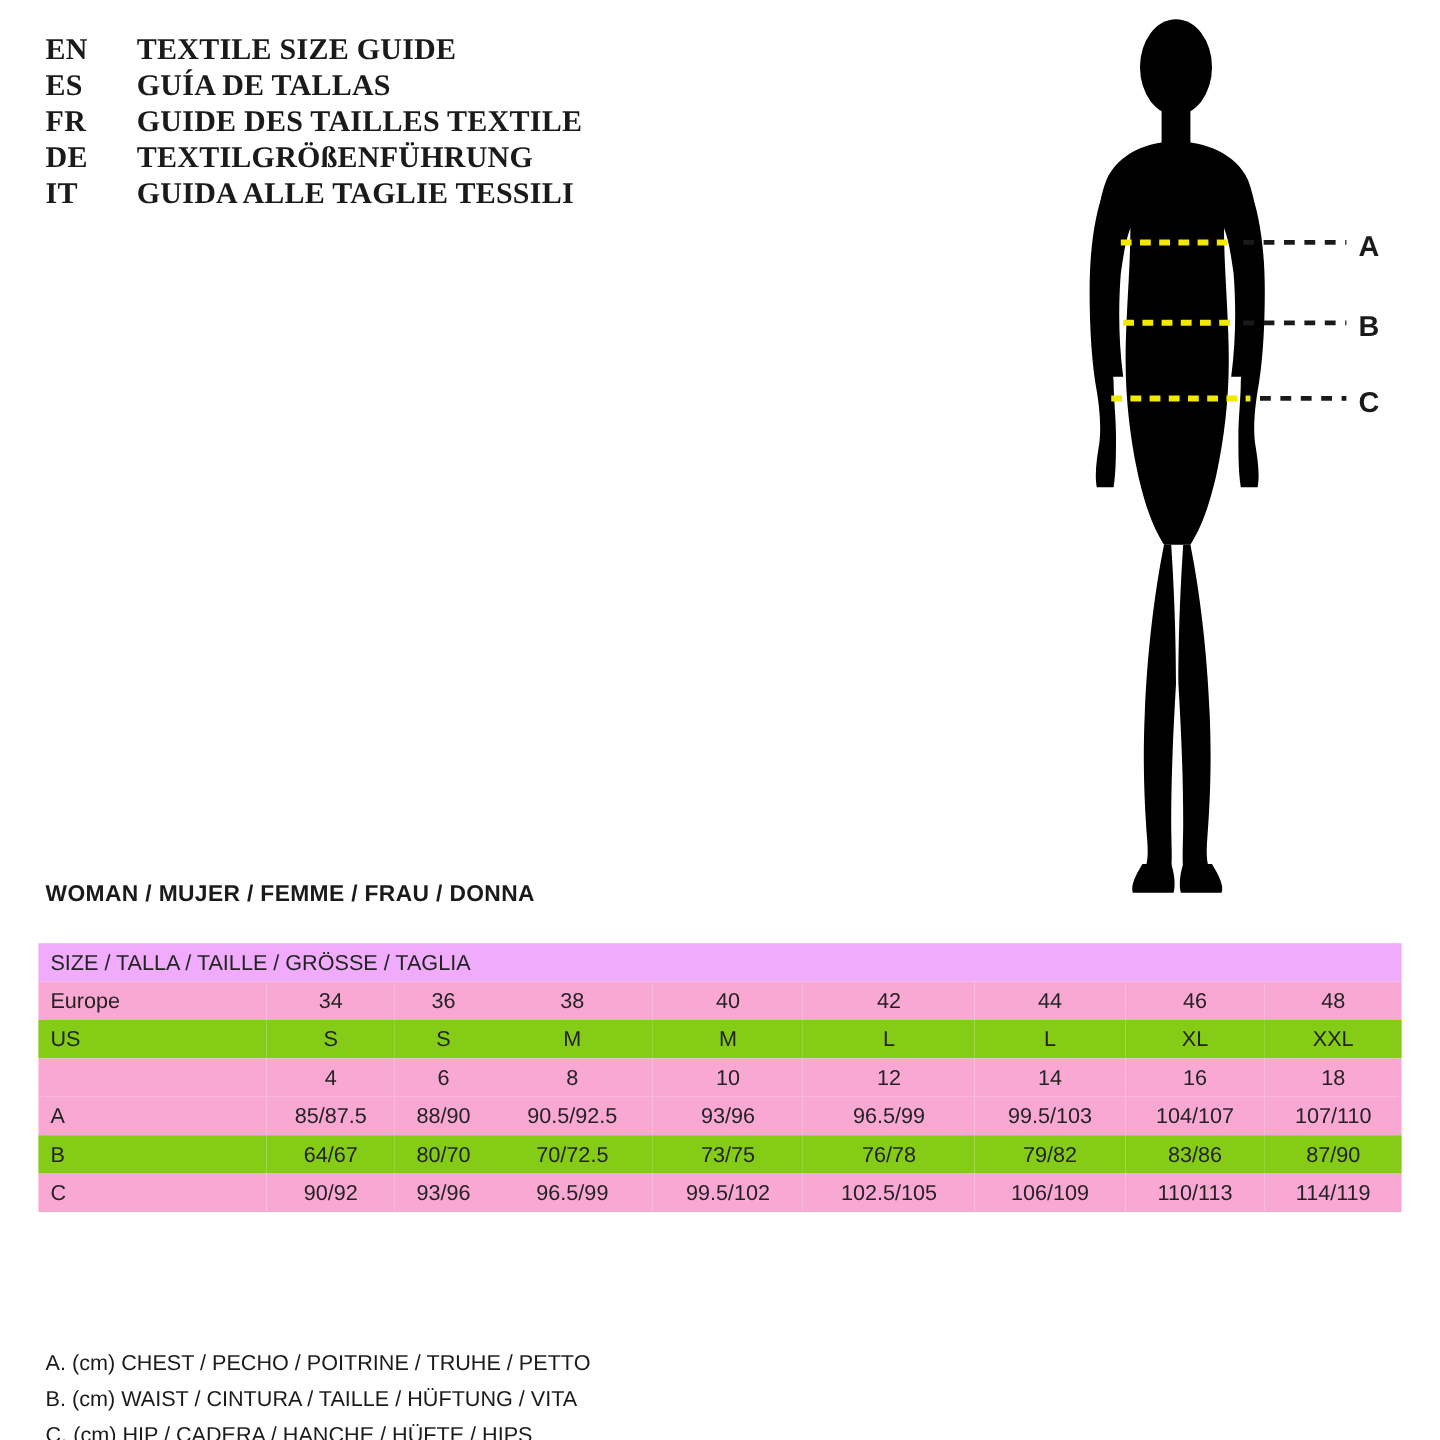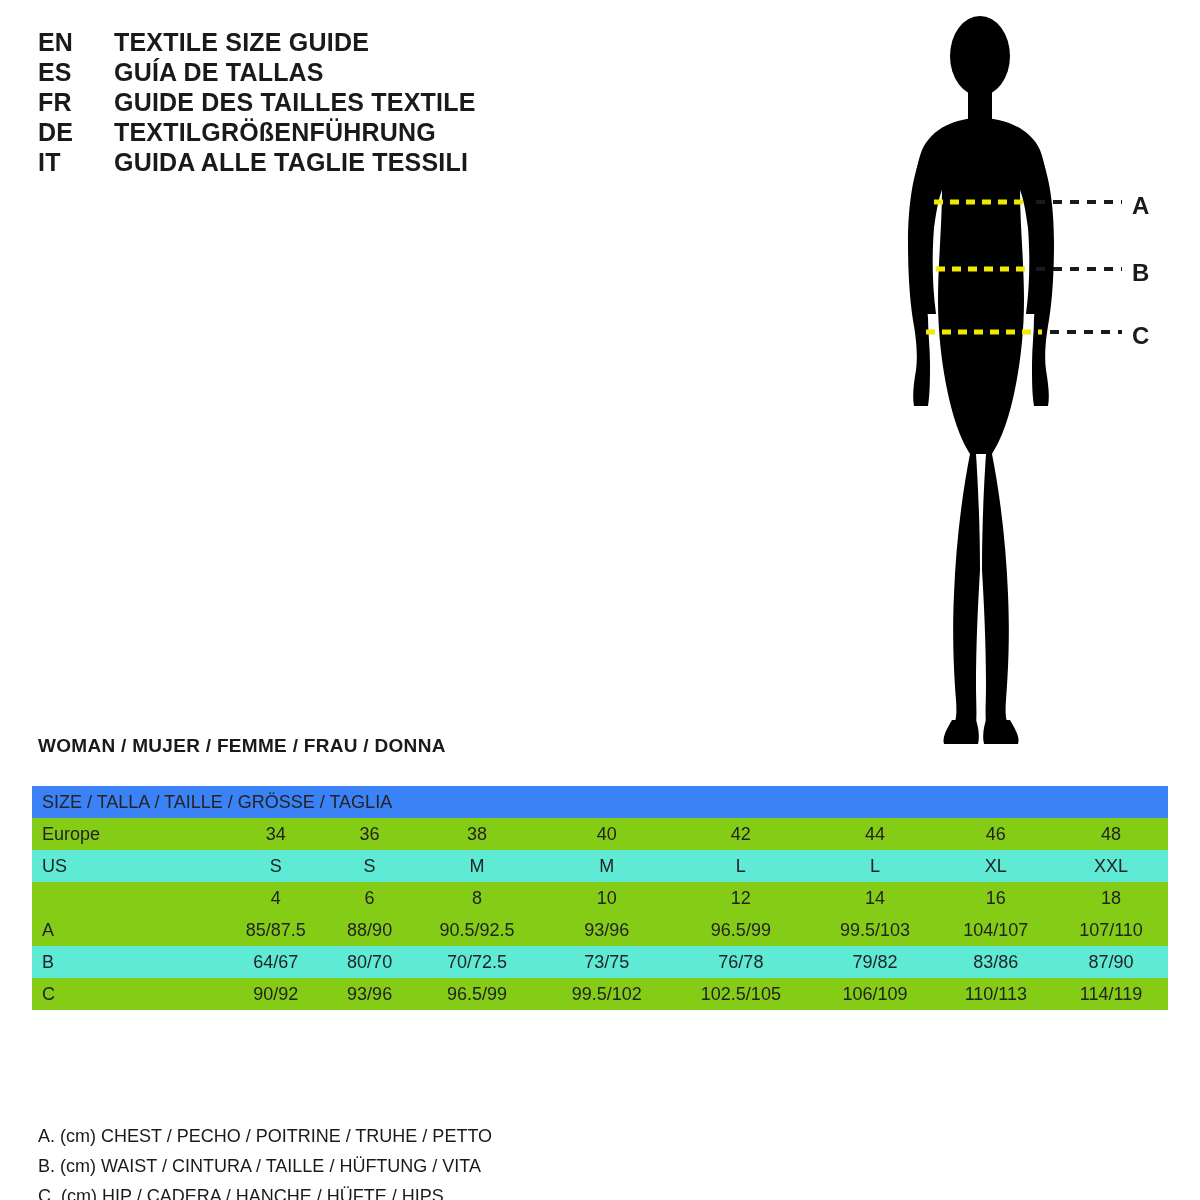--- a/index.html
+++ b/index.html
@@ -15,20 +15,21 @@
     position: relative;
     overflow: hidden;
   }
 
   
   #title-block {
     position: absolute;
     left: 38px;
     top: 28px;
     width: 560px;
+    font-family: Liberation Serif, serif;
   }
   .title-row {
     display: flex;
     align-items: baseline;
     height: 30px;
     font-size: 25px;
     font-weight: bold;
     letter-spacing: 0.2px;
     color: #1a1a1a;
   }
@@ -84,29 +85,29 @@
     font-weight: normal;
     color: #232323;
     text-align: center;
   }
   #size-table .row-head {
     text-align: left;
     padding-left: 10px;
     width: 180px;
   }
   #size-table tr.header-row td {
-    background: #3b82f6;
+    background: #f0abfc;
     text-align: left;
     padding-left: 10px;
     font-weight: normal;
     font-size: 18px;
     margin-top: 20px;
   }
-  #size-table tr.shade-a td { background: #84cc16; margin-top: 32px; }
-  #size-table tr.shade-b td { background: #5eead4; }
+  #size-table tr.shade-a td { background: #f9a8d4; margin-top: 32px; }
+  #size-table tr.shade-b td { background: #84cc16; }
 
   
   #footnotes {
     position: absolute;
     left: 38px;
     top: 1089px;
     width: 800px;
     margin-top: 32px;
   }
   .footnote {

